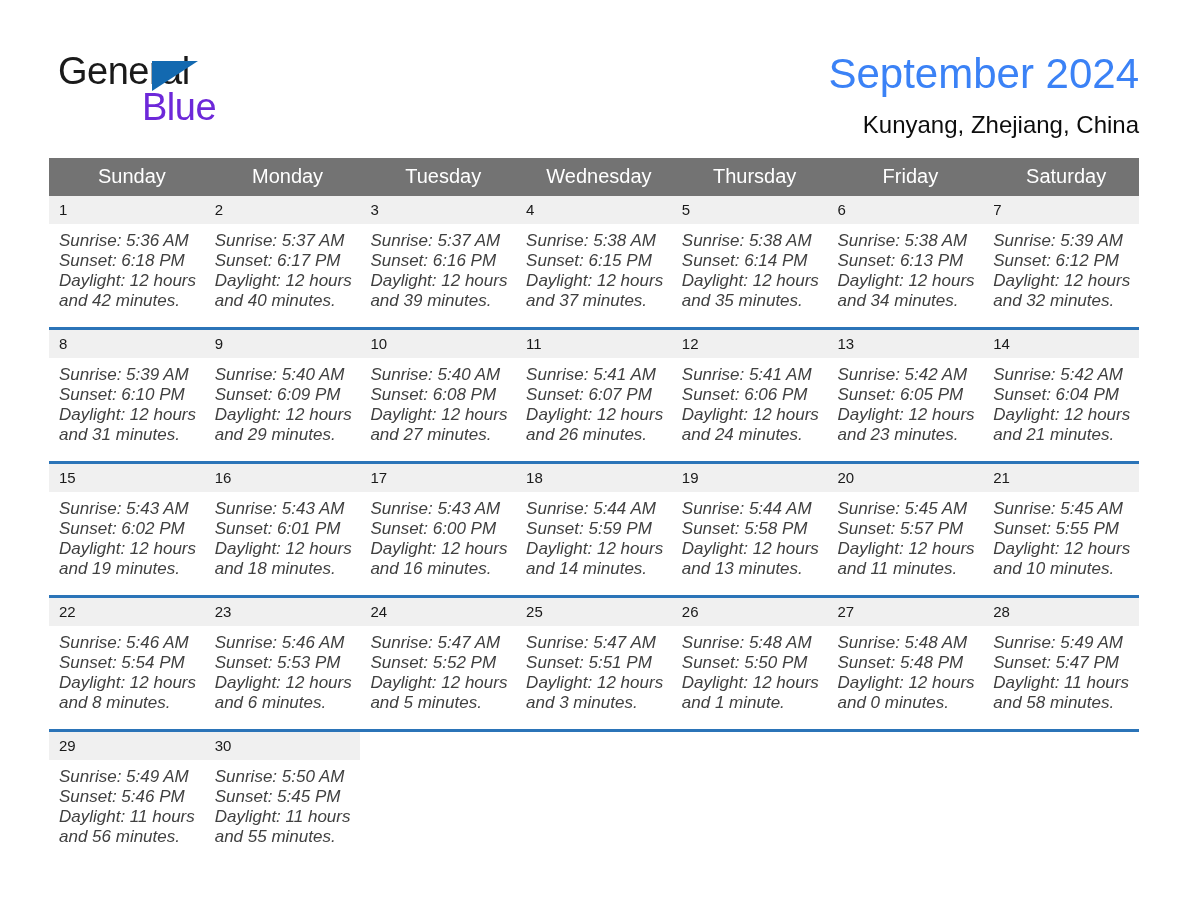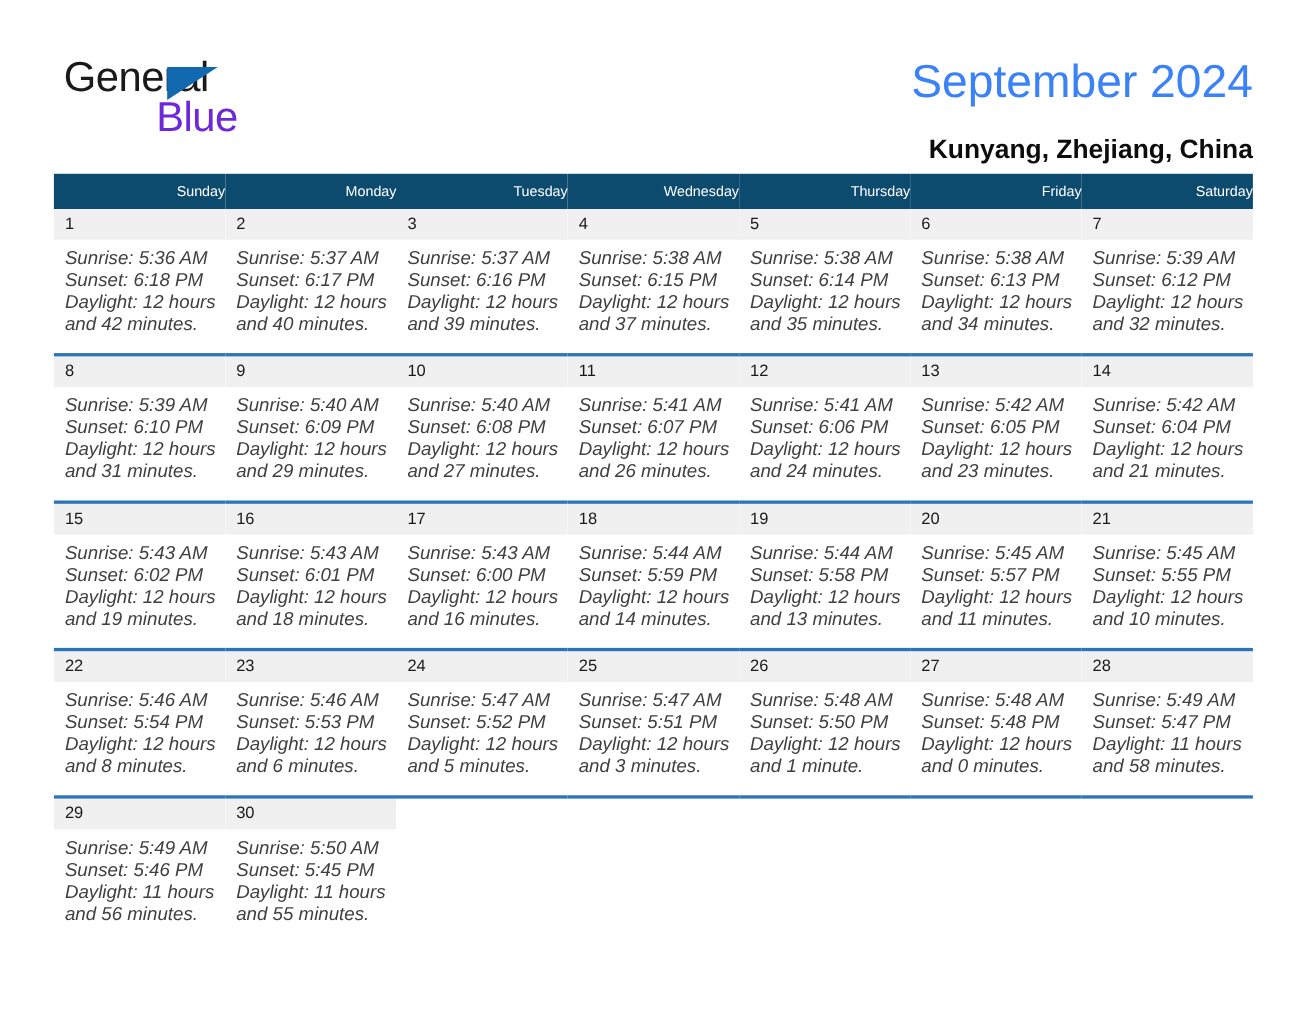--- a/index.html
+++ b/index.html
@@ -71,44 +71,44 @@
   }
   .month-title {
     font-size: 42px;
     font-weight: 400;
     color: #3b82f6;
     line-height: 52px;
     white-space: nowrap;
   }
   .location-title {
     font-size: 24px;
-    font-weight: 700;
+    font-weight: 400;
     color: #0d0d0d;
     line-height: 34px;
-    margin-top: 20px;
+    margin-top: 8px;
     white-space: nowrap;
   }
 
   
   .calendar {
     position: absolute;
     left: 49px;
     top: 158px;
     width: 1090px;
     border-collapse: collapse;
     table-layout: fixed;
   }
   .calendar col { width: 155.7px; }
 
   .dow-row th {
-    background: #0c4a6e;
+    background: #737373;
     color: #ffffff;
-    font-size: 13px;
+    font-size: 20px;
     font-weight: 400;
-    text-align: right;
+    text-align: center;
     padding: 7px 0 8px 10px;
     height: 17px;
     border: none;
   }
 
   .week-row td {
     vertical-align: top;
     padding: 0;
     border-top: 3px solid #2b74b8;
     background: #ffffff;

